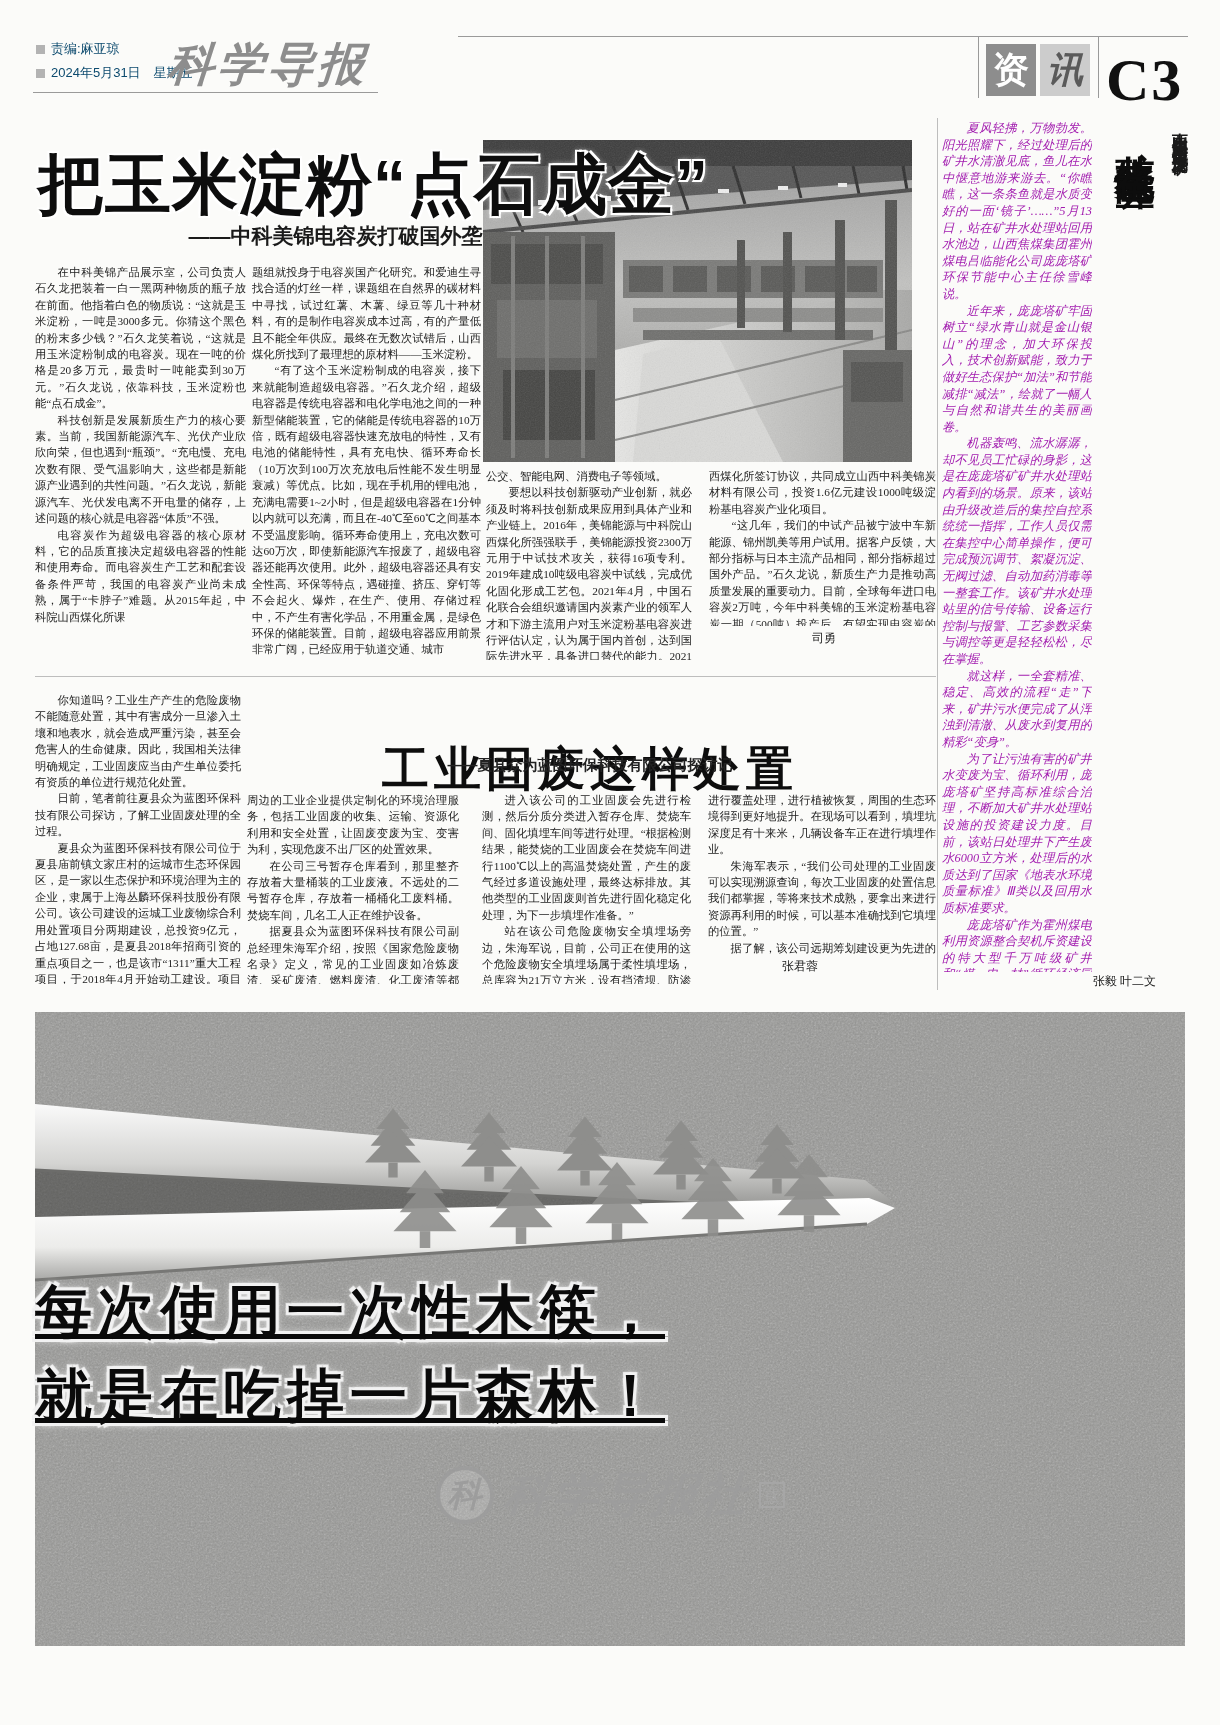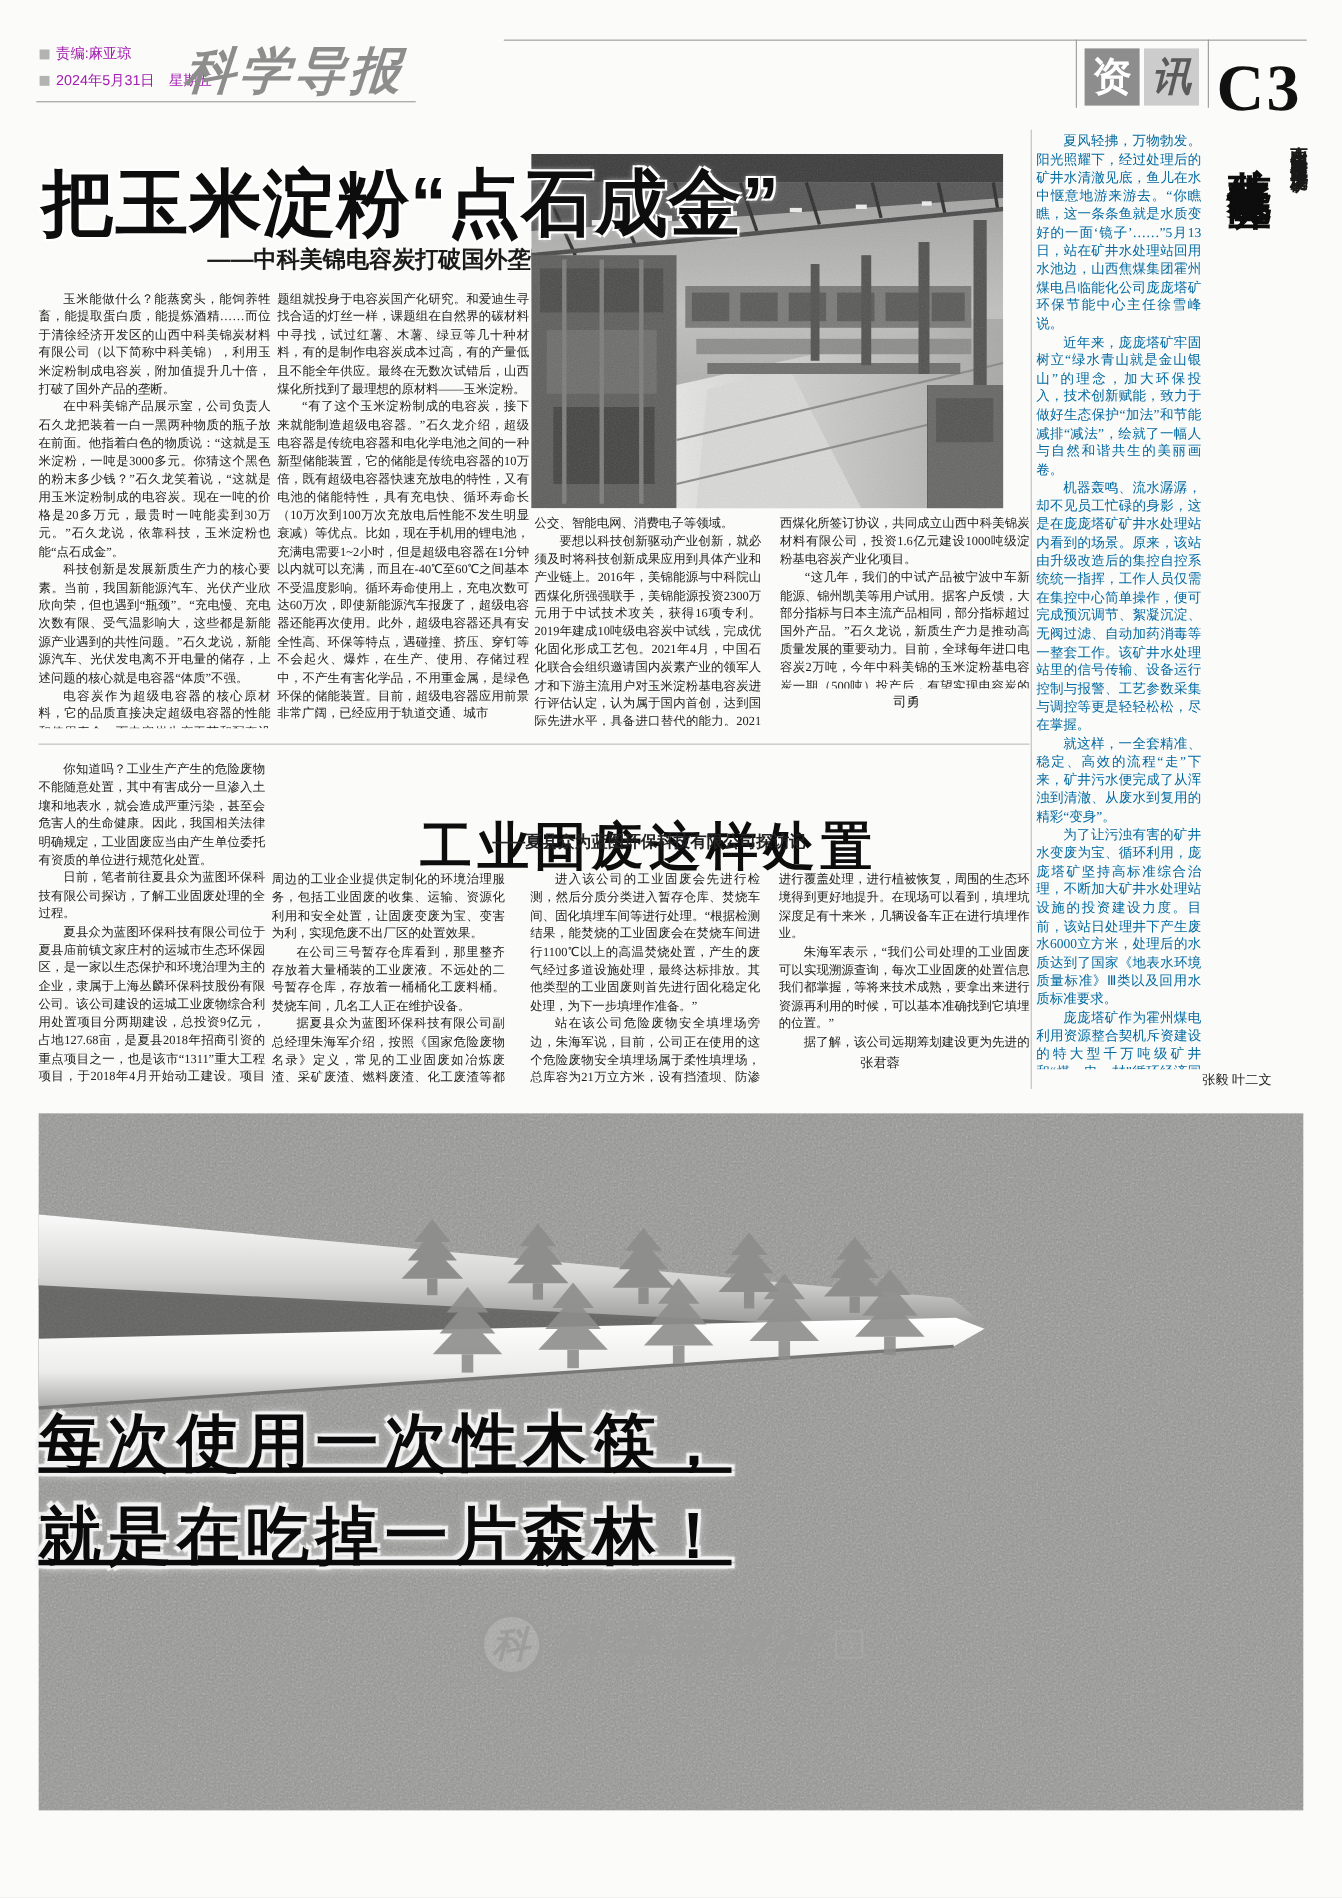--- a/index.html
+++ b/index.html
@@ -4,21 +4,21 @@
 <style>
   * { margin:0; padding:0; box-sizing:border-box; }
   html,body { background:#e8e8e6; }
   body { width:1220px; height:1725px; position:relative; margin:0 auto;
          font-family:"Liberation Serif", serif; color:#1c1c1c; }
   .page { position:absolute; left:0; top:0; width:1220px; height:1725px;
           background:#fbfbf9; overflow:hidden; }
   .abs { position:absolute; }
 
   
-  .hdr-small { font-family:"Liberation Sans", sans-serif; font-size:13px; color:#a21caf;
+  .hdr-small { font-family:"Liberation Sans", sans-serif; font-size:13px; color:#0c4a6e;
                display:flex; align-items:center; gap:6px; }
   .sq { width:9px; height:9px; background:#b3b3b3; display:inline-block; flex:0 0 auto; }
   .masthead { font-size:46px; font-weight:bold; font-style:italic; color:#8d8d8d;
               letter-spacing:4px; transform:skewX(-4deg); }
   .rule { background:#9a9a9a; }
   .sec-box { width:50px; height:52px; display:flex; align-items:center; justify-content:center;
              font-size:36px; font-weight:bold; }
   .sec-dark { background:#8d8d8d; color:#ffffff; }
   .sec-light { background:#cccccc; color:#5a5a5a; font-style:italic; }
   .pageno { font-size:60px; font-weight:bold; letter-spacing:2px; color:#111; }
@@ -33,21 +33,21 @@
              letter-spacing:1px; color:#0d0d0d; white-space:nowrap; z-index:5;
              text-shadow:-2px -2px 0 #fff, 2px -2px 0 #fff, -2px 2px 0 #fff, 2px 2px 0 #fff,
                          0 0 6px #fff; }
   .sub-corn { font-family:"Liberation Sans", sans-serif; font-weight:bold; font-size:21px;
               color:#1a1a1a; text-align:center; }
   .h1-waste { font-family:"Liberation Sans", sans-serif; font-weight:900; font-size:47px;
               letter-spacing:5px; color:#0d0d0d; text-align:center; }
   .sub-waste { font-family:"Liberation Sans", sans-serif; font-weight:bold; font-size:15px;
                color:#222; text-align:center; }
 
-  .mine-art { font-size:12.3px; line-height:16.6px; text-align:justify; color:#0369a1; overflow:hidden; }
+  .mine-art { font-size:12.3px; line-height:16.6px; text-align:justify; color:#a21caf; overflow:hidden;font-style:italic; }
   .mine-art p { text-indent:2em; }
   .mine-head-float { float:right; width:88px; height:314px; margin-left:10px; margin-bottom:4px;
                      display:flex; flex-direction:row; justify-content:flex-end; }
   .v-title { writing-mode:vertical-rl; text-orientation:upright;
              font-family:"Liberation Sans", sans-serif; font-weight:900; font-size:40px;
              letter-spacing:3px; color:#0d0d0d; }
   .v-kicker { writing-mode:vertical-rl; text-orientation:upright;
               font-family:"Liberation Sans", sans-serif; font-weight:bold; font-size:16px;
               letter-spacing:2px; color:#1a1a1a; margin-left:6px; }
 
@@ -169,21 +169,20 @@
       <rect x="360" y="210" width="69" height="112" fill="#676765"></rect>
       <rect x="368" y="222" width="52" height="40" fill="#545452"></rect>
       <rect width="429" height="322" filter="url(#pgrain)" opacity="0.16"></rect>
     </svg>
   </div>
 
   <div class="abs h1-corn" style="left:38px; top:140px; z-index:6;">把玉米淀粉“点石成金”</div>
   <div class="abs sub-corn" style="left:46px; top:222px; width:600px;">——中科美锦电容炭打破国外垄断</div>
 
   <div class="abs col" style="left:35px;  top:264px; width:211px; height:398px;">
-      <p>玉米能做什么？能蒸窝头，能饲养牲畜，能提取蛋白质，能提炼酒精……而位于清徐经济开发区的山西中科美锦炭材料有限公司（以下简称中科美锦），利用玉米淀粉制成电容炭，附加值提升几十倍，打破了国外产品的垄断。</p>
       <p>在中科美锦产品展示室，公司负责人石久龙把装着一白一黑两种物质的瓶子放在前面。他指着白色的物质说：“这就是玉米淀粉，一吨是3000多元。你猜这个黑色的粉末多少钱？”石久龙笑着说，“这就是用玉米淀粉制成的电容炭。现在一吨的价格是20多万元，最贵时一吨能卖到30万元。”石久龙说，依靠科技，玉米淀粉也能“点石成金”。</p>
       <p>科技创新是发展新质生产力的核心要素。当前，我国新能源汽车、光伏产业欣欣向荣，但也遇到“瓶颈”。“充电慢、充电次数有限、受气温影响大，这些都是新能源产业遇到的共性问题。”石久龙说，新能源汽车、光伏发电离不开电量的储存，上述问题的核心就是电容器“体质”不强。</p>
       <p>电容炭作为超级电容器的核心原材料，它的品质直接决定超级电容器的性能和使用寿命。而电容炭生产工艺和配套设备条件严苛，我国的电容炭产业尚未成熟，属于“卡脖子”难题。从2015年起，中科院山西煤化所课</p>
     </div>
   <div class="abs col" style="left:252px; top:264px; width:229px; height:398px;">
       <p class="cont">题组就投身于电容炭国产化研究。和爱迪生寻找合适的灯丝一样，课题组在自然界的碳材料中寻找，试过红薯、木薯、绿豆等几十种材料，有的是制作电容炭成本过高，有的产量低且不能全年供应。最终在无数次试错后，山西煤化所找到了最理想的原材料——玉米淀粉。</p>
       <p>“有了这个玉米淀粉制成的电容炭，接下来就能制造超级电容器。”石久龙介绍，超级电容器是传统电容器和电化学电池之间的一种新型储能装置，它的储能是传统电容器的10万倍，既有超级电容器快速充放电的特性，又有电池的储能特性，具有充电快、循环寿命长（10万次到100万次充放电后性能不发生明显衰减）等优点。比如，现在手机用的锂电池，充满电需要1~2小时，但是超级电容器在1分钟以内就可以充满，而且在-40℃至60℃之间基本不受温度影响。循环寿命使用上，充电次数可达60万次，即使新能源汽车报废了，超级电容器还能再次使用。此外，超级电容器还具有安全性高、环保等特点，遇碰撞、挤压、穿钉等不会起火、爆炸，在生产、使用、存储过程中，不产生有害化学品，不用重金属，是绿色环保的储能装置。目前，超级电容器应用前景非常广阔，已经应用于轨道交通、城市</p>
     </div>
   <div class="abs col" style="left:486px; top:468px; width:206px; height:192px;">
       <p class="cont">公交、智能电网、消费电子等领域。</p>

